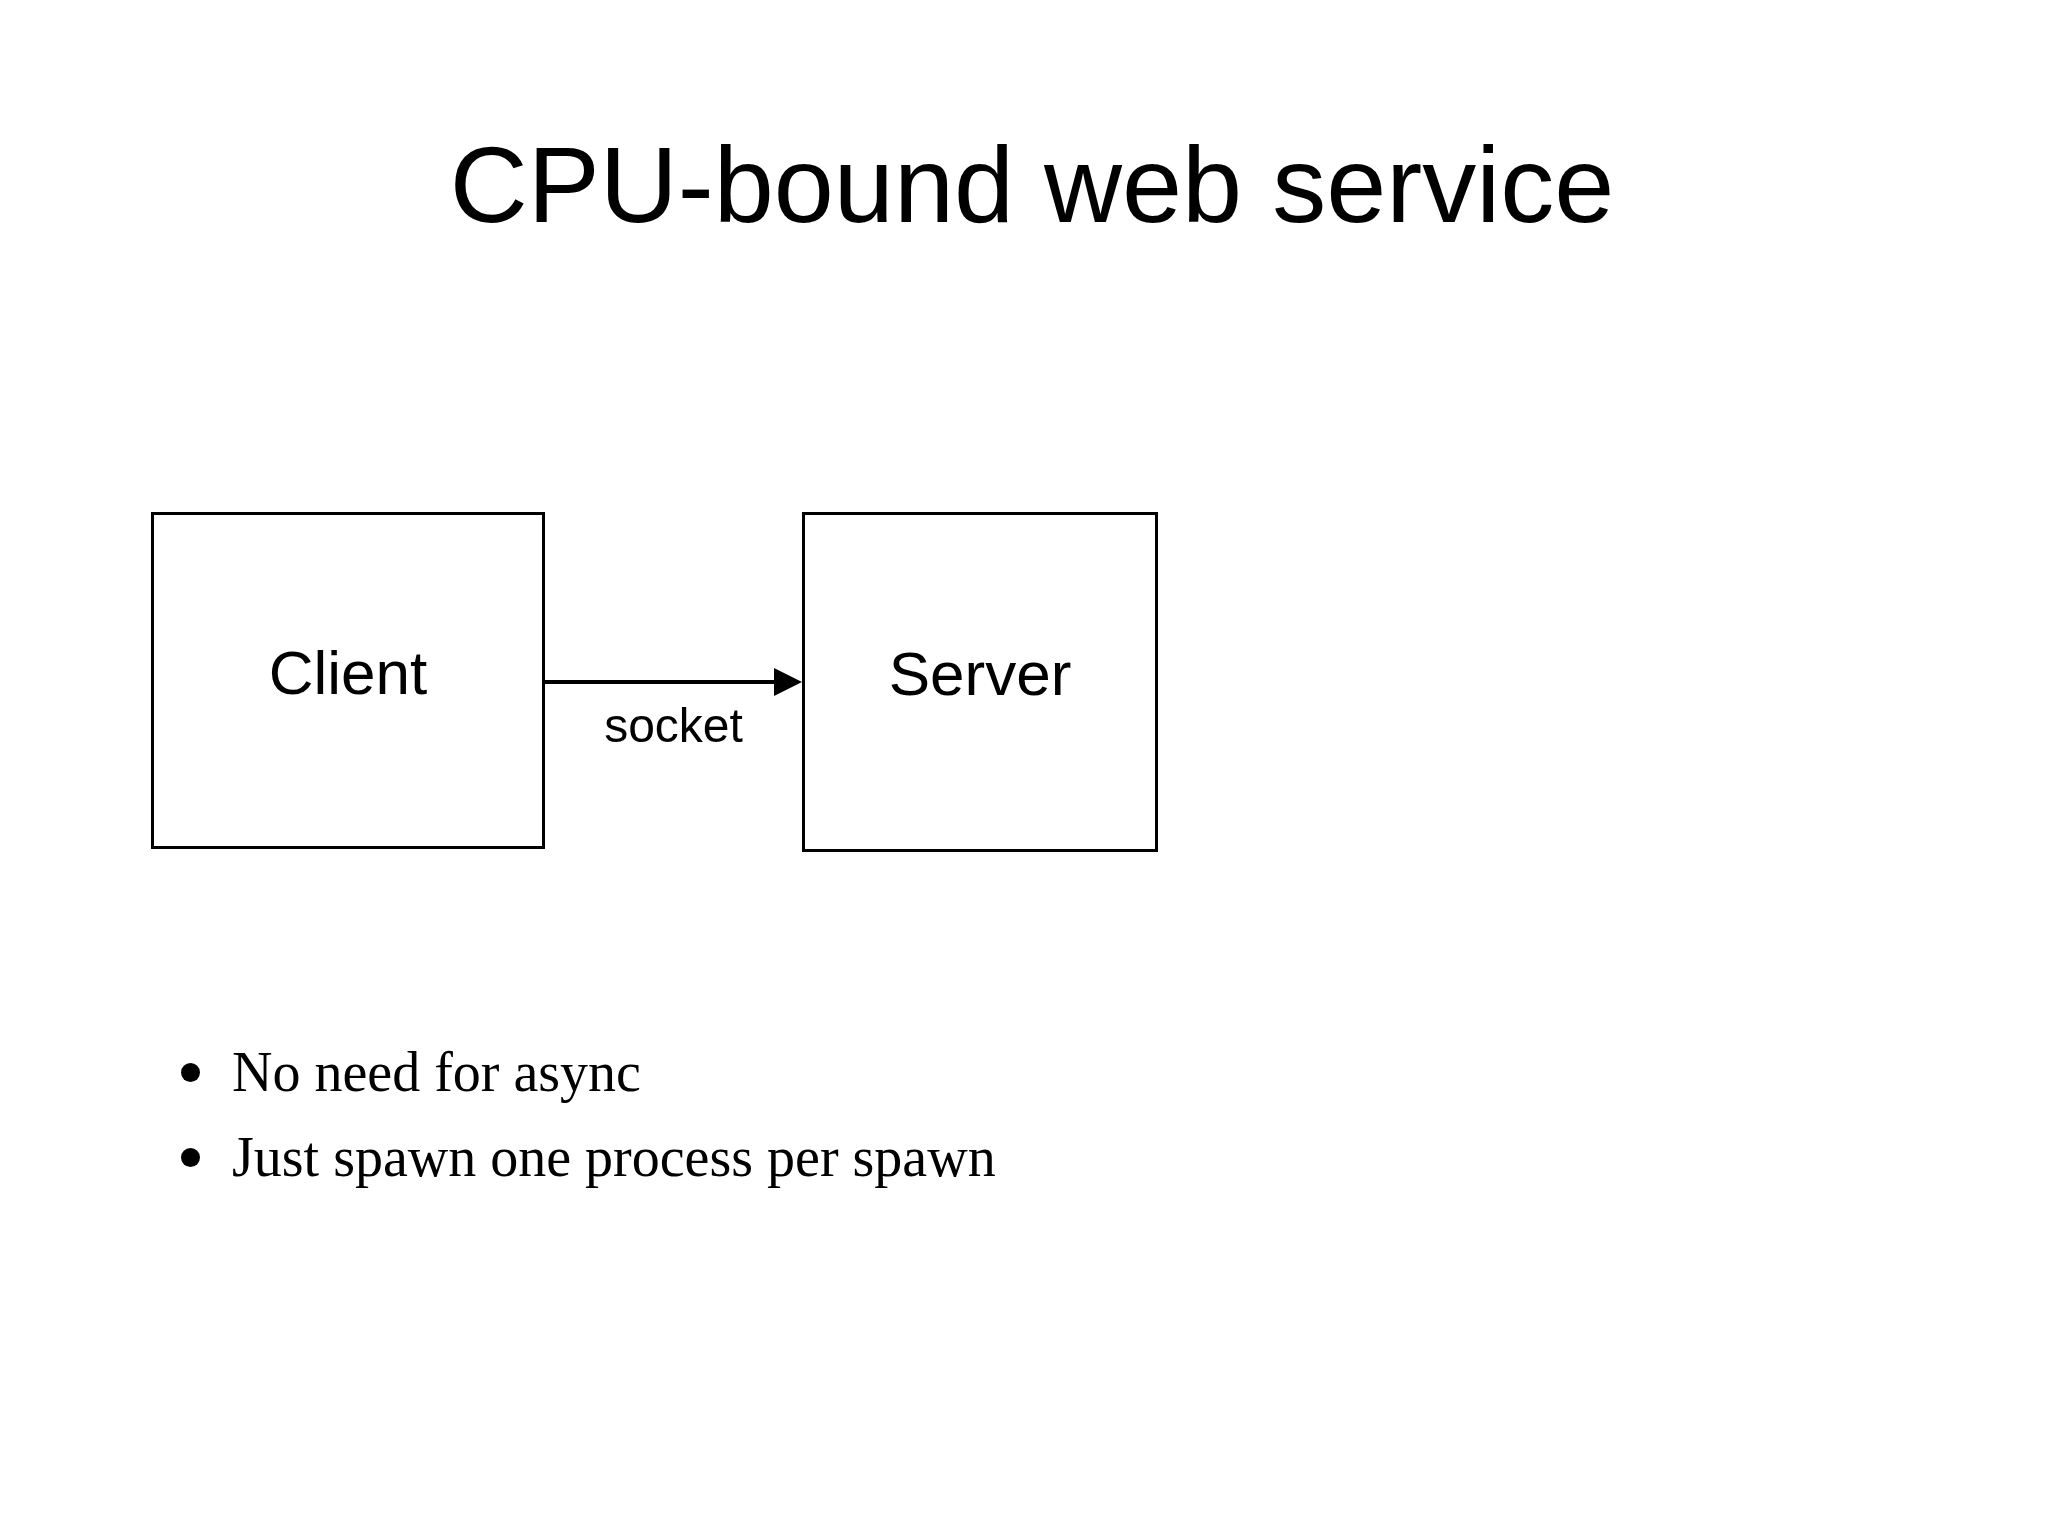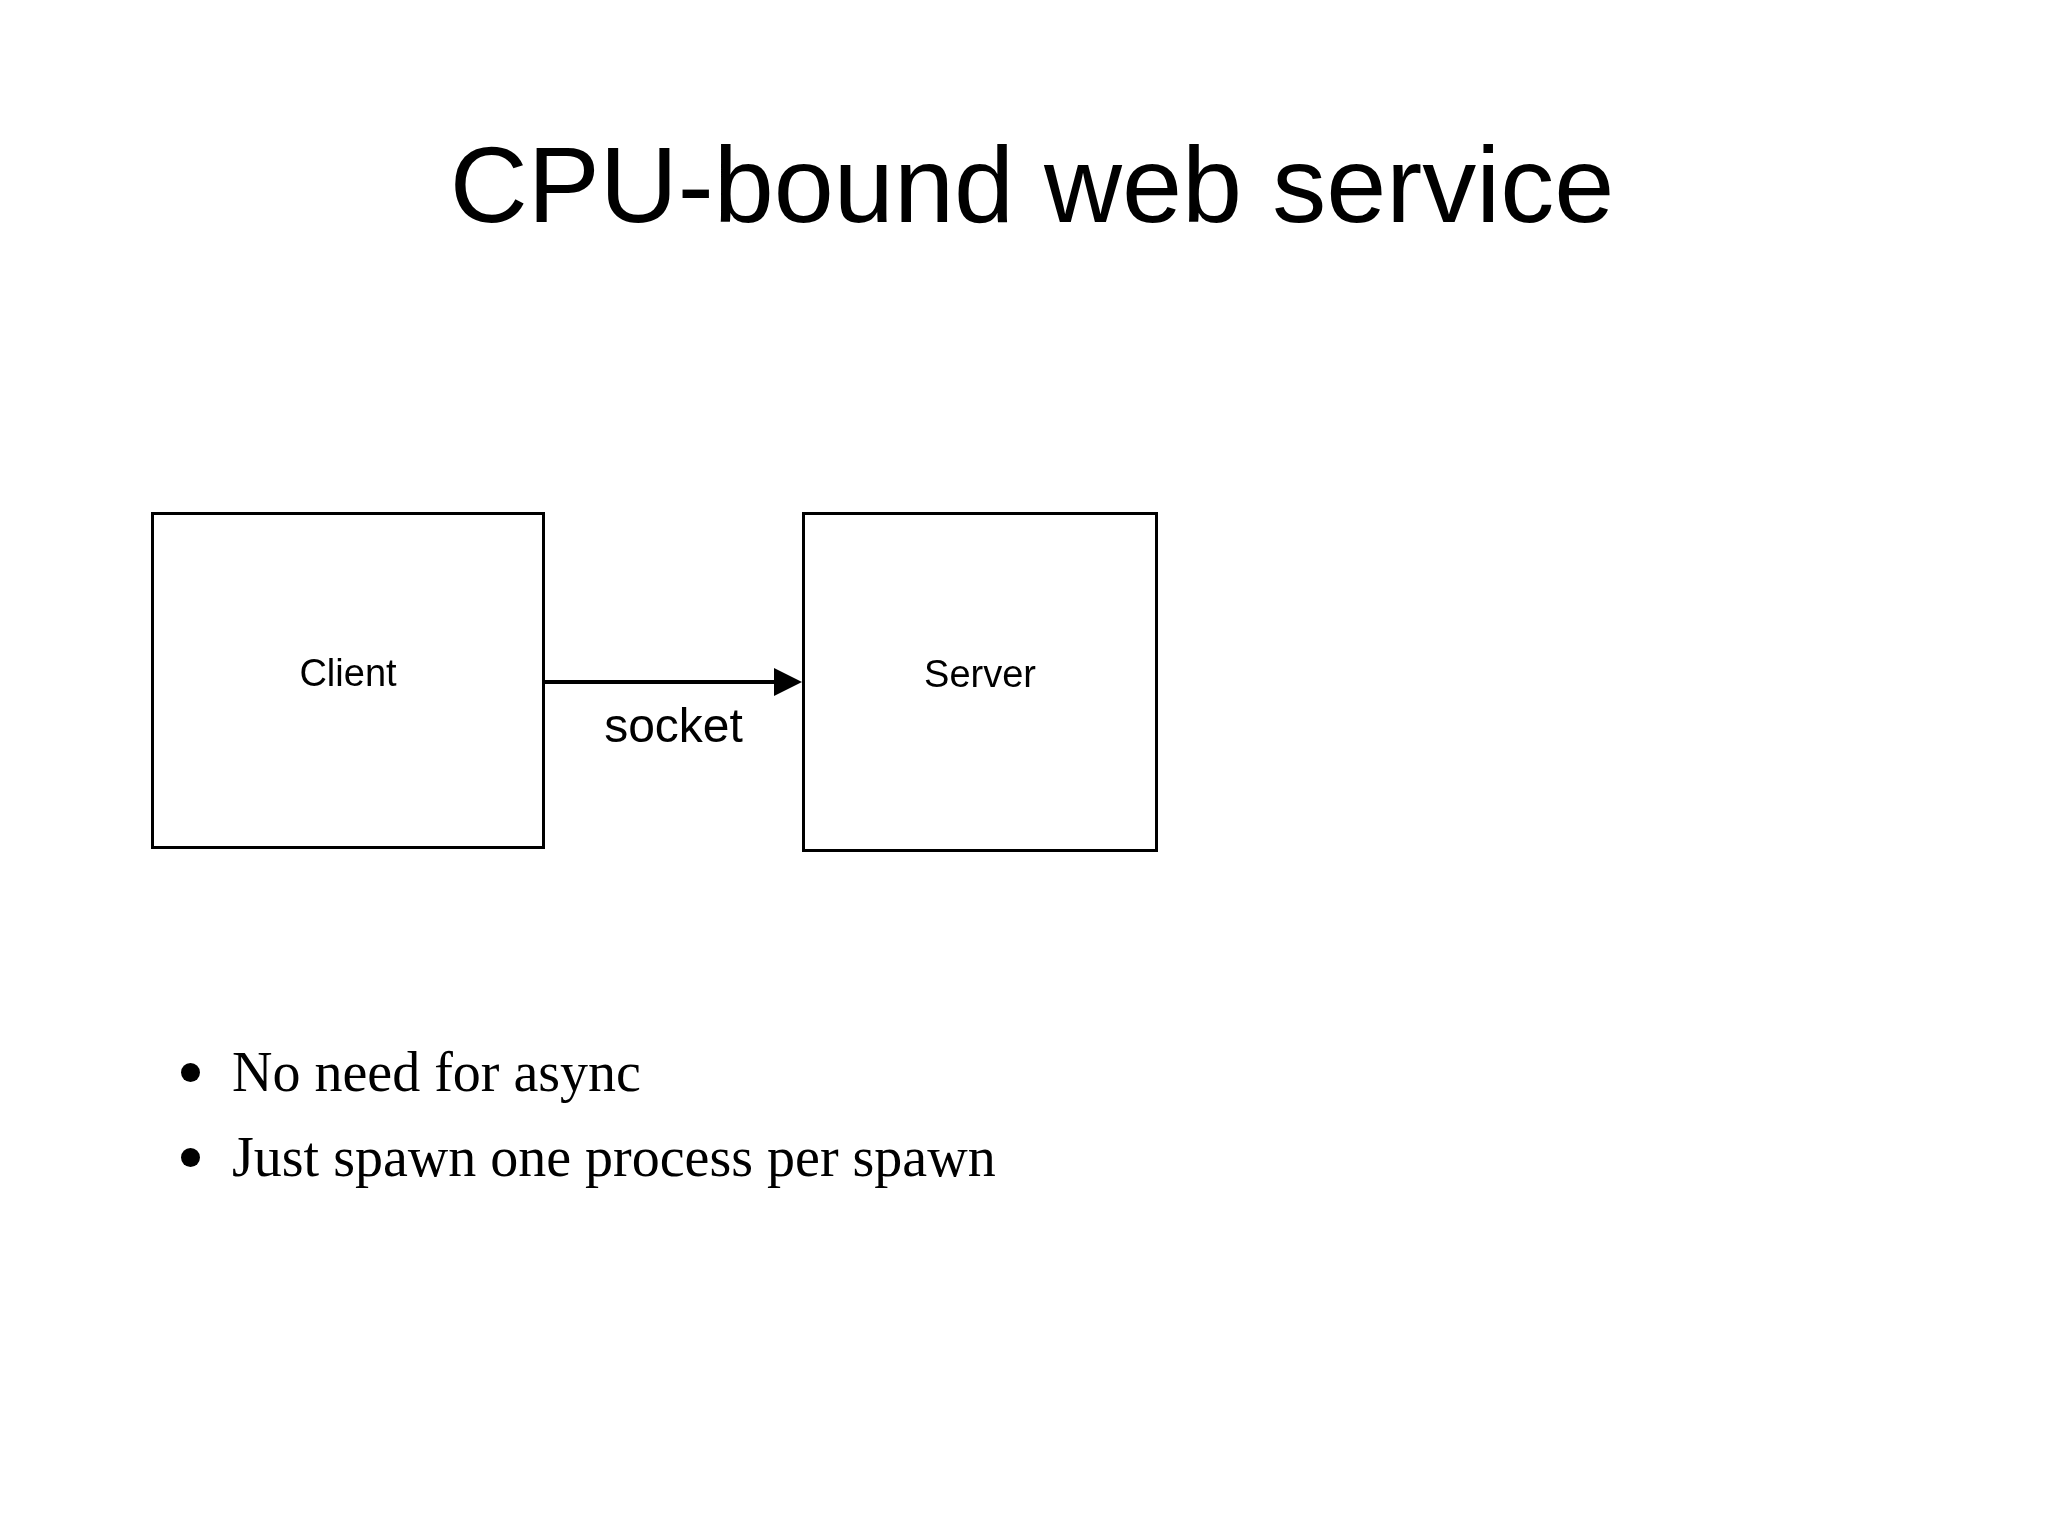--- a/index.html
+++ b/index.html
@@ -44,21 +44,21 @@
     width: 394px;
     height: 337px;
   }
   .server-box {
     left: 802px;
     top: 512px;
     width: 356px;
     height: 340px;
   }
   .box-label {
-    font-size: 38px;
+    font-size: 62px;
     line-height: 1;
     color: #000000;
     transform: translateY(-8px);
   }
   .socket-arrow-svg {
     position: absolute;
     left: 545px;
     top: 662px;
     width: 257px;
     height: 40px;

